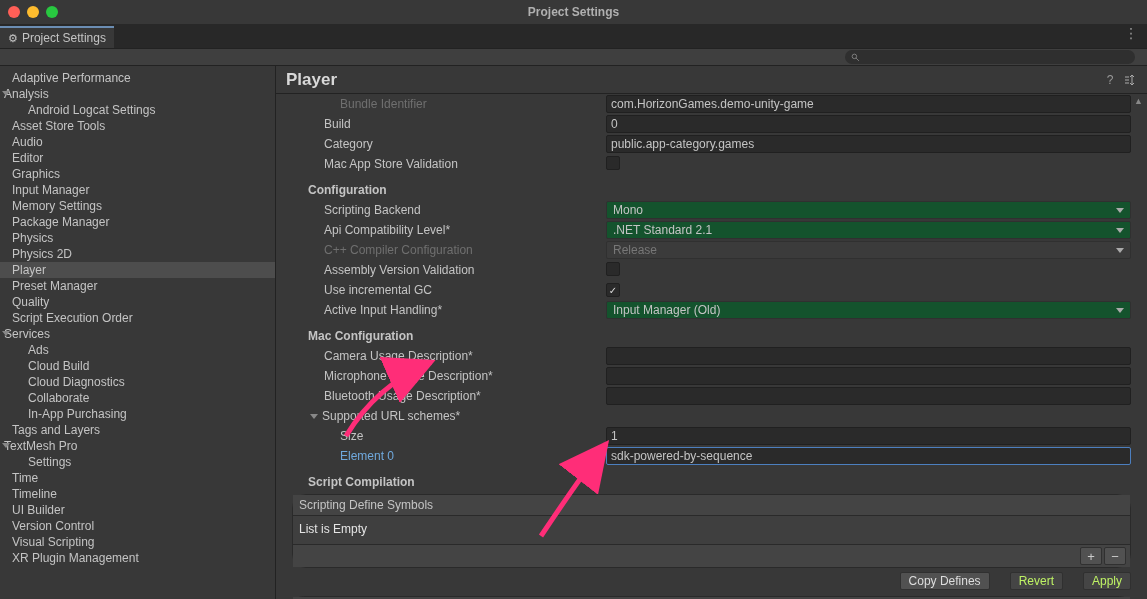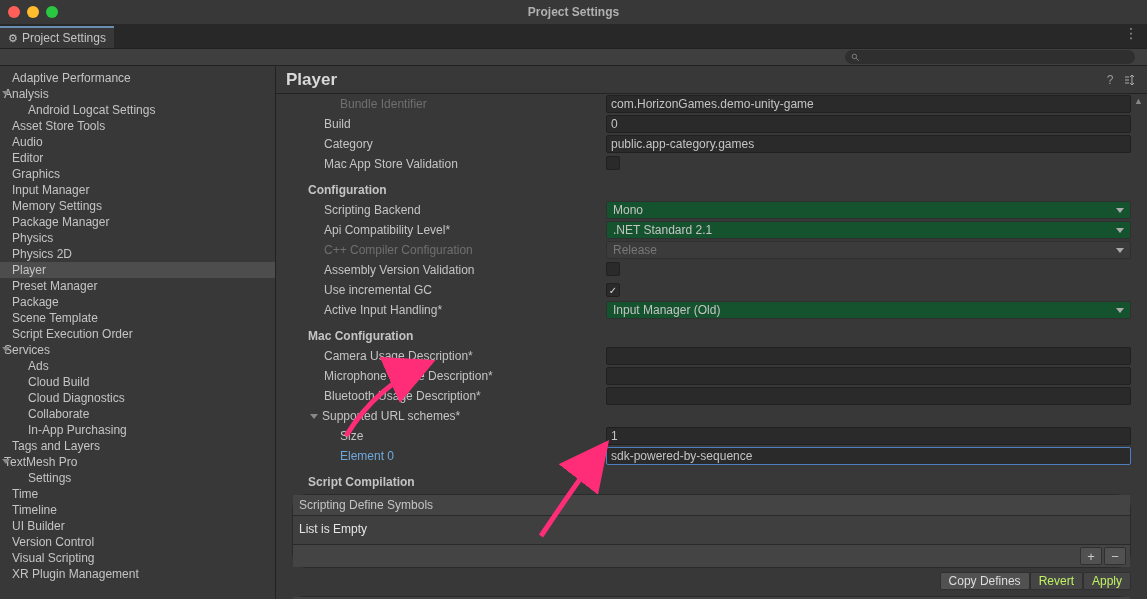--- a/index.html
+++ b/index.html
@@ -67,21 +67,21 @@
 
   .foldout { display: flex; align-items: center; height: 20px; }
   .foldout::before { content: ""; margin-left: 18px; margin-right: 4px; border-left: 4px solid transparent; border-right: 4px solid transparent; border-top: 5px solid #888; }
 
   .listbox { margin-top: 2px; background: #3f3f3f; border: 1px solid #2a2a2a; border-radius: 14px; }
   .listbox-header { padding: 3px 6px; border-bottom: 1px solid #2a2a2a; background: #444; }
   .listbox-body { padding: 6px; color: #e5e5e5; height: 28px; }
   .listbox-footer { display: flex; justify-content: flex-end; padding: 2px 4px; background: #444; border-top: 1px solid #2a2a2a; gap: 2px; }
   .sqbtn { width: 22px; height: 18px; background: #515151; border: 1px solid #303030; border-radius: 2px; display: inline-flex; align-items: center; justify-content: center; font-size: 13px; color: #ccc; }
 
-  .btnrow { display: flex; justify-content: flex-end; gap: 0; margin-top: 4px; }
+  .btnrow { display: flex; justify-content: flex-end; gap: 20px; margin-top: 4px; }
   .btn { height: 18px; padding: 0 8px; background: #515151; border: 1px solid #303030; border-radius: 2px; display: inline-flex; align-items: center; color: #ddd; }
   .btn.disabled { color: #bef264; background: #454545; }
 
   
   .arrow { position: absolute; pointer-events: none; }
 </style>
 </head>
 <body>
 
 <div class="titlebar">
@@ -120,22 +120,21 @@
     <div class="side-item">Audio</div>
     <div class="side-item">Editor</div>
     <div class="side-item">Graphics</div>
     <div class="side-item">Input Manager</div>
     <div class="side-item">Memory Settings</div>
     <div class="side-item">Package Manager</div>
     <div class="side-item">Physics</div>
     <div class="side-item">Physics 2D</div>
     <div class="side-item selected">Player</div>
     <div class="side-item">Preset Manager</div>
-    <div class="side-item">Package</div>
-    <div class="side-item">Scene Template</div>
+    <div class="side-item">Quality</div>
     <div class="side-item">Script Execution Order</div>
     <div class="side-item expandable">Services</div>
     <div class="side-item indent1">Ads</div>
     <div class="side-item indent1">Cloud Build</div>
     <div class="side-item indent1">Cloud Diagnostics</div>
     <div class="side-item indent1">Collaborate</div>
     <div class="side-item indent1">In-App Purchasing</div>
     <div class="side-item">Tags and Layers</div>
     <div class="side-item expandable">TextMesh Pro</div>
     <div class="side-item indent1">Settings</div>

